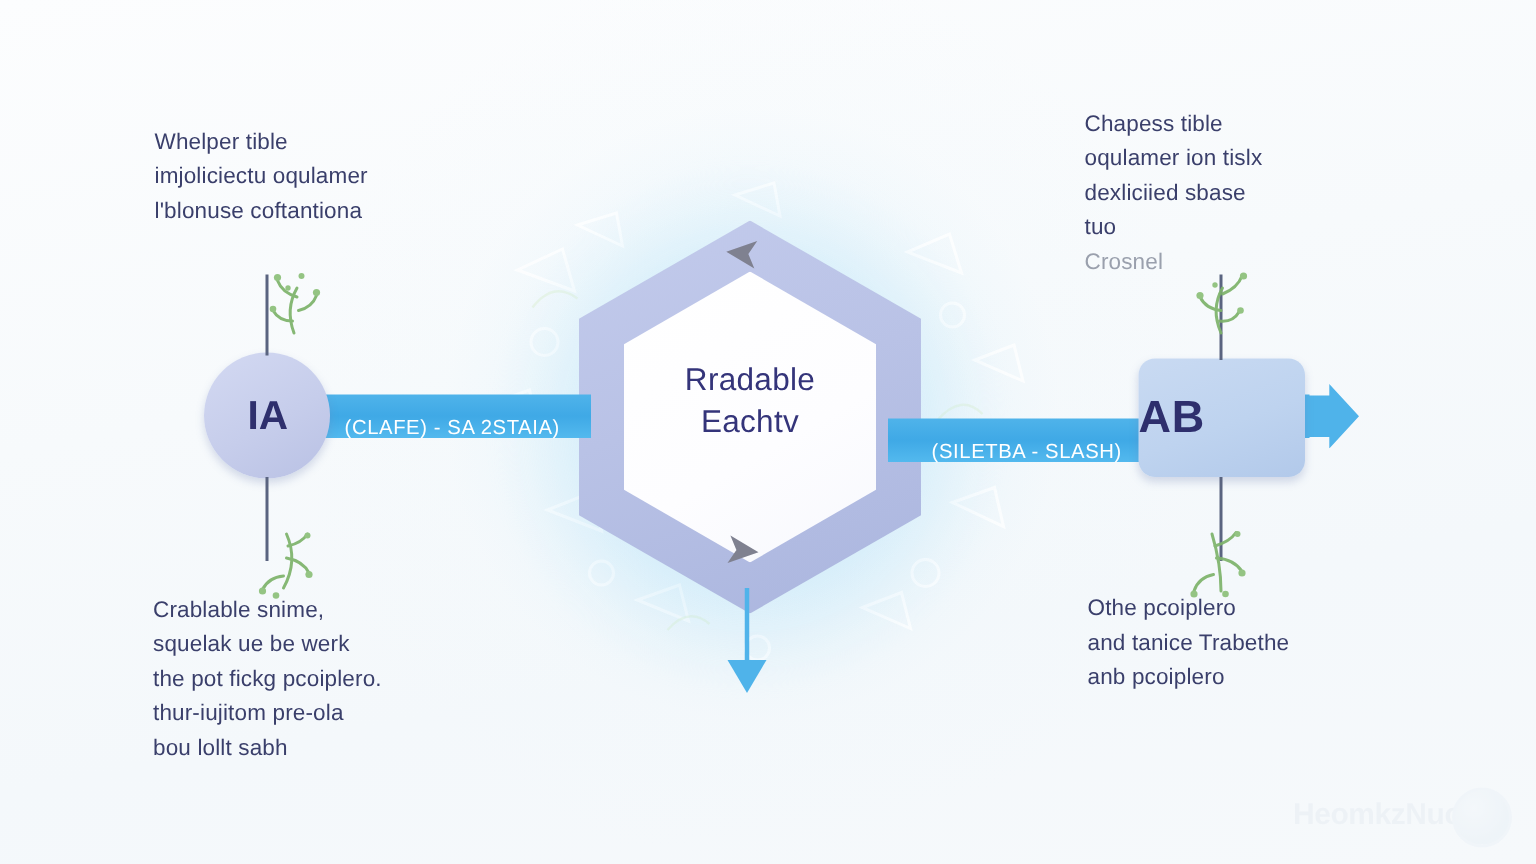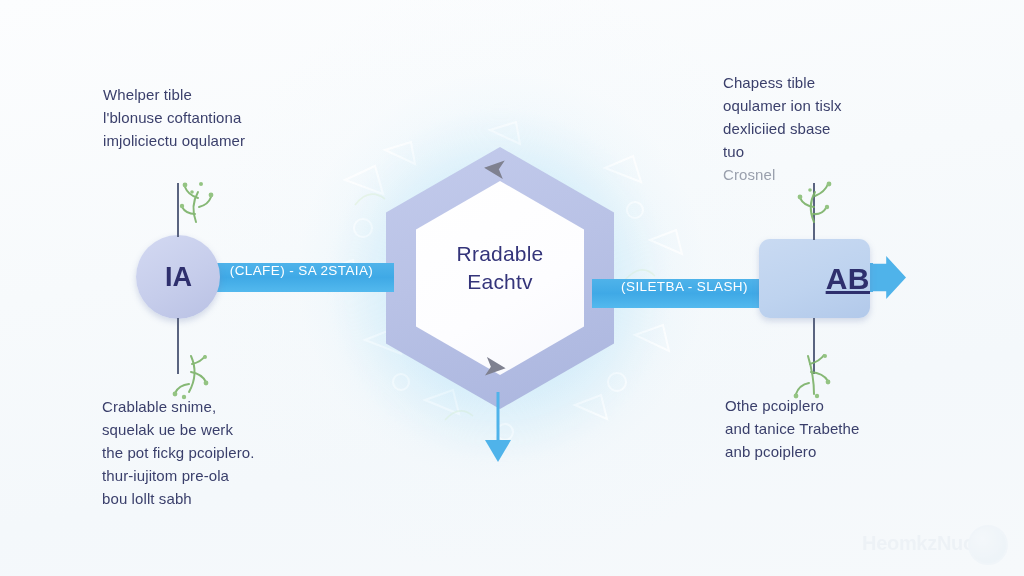--- a/index.html
+++ b/index.html
@@ -92,21 +92,21 @@
   
   .bar {
     position: absolute;
     height: 29px;
     top: 263px;
     background: linear-gradient(180deg, #4fb3ea 0%, #3fa9e6 50%, #53b9ee 100%);
     color: #ffffff;
     font-size: 13.5px;
     letter-spacing: 0.4px;
     display: flex;
-    align-items: flex-start;
+    align-items: flex-end;
     justify-content: center;
     white-space: nowrap;
   }
   .bar-left  { left: 209px; width: 185px; }
   .bar-right { left: 592px; width: 185px; margin-top: 16px; }
 
   .arrow-head {
     position: absolute;
     left: 862px;
     top: 256px;
@@ -147,26 +147,25 @@
     position: absolute;
     left: 759px;
     top: 239px;
     width: 111px;
     height: 79px;
     border-radius: 11px;
     background: linear-gradient(160deg, #c9daf2 0%, #bed3ef 55%, #b2c9ea 100%);
     box-shadow: 0 3px 6px rgba(110,130,180,0.28);
     display: flex;
     align-items: center;
-    justify-content: flex-end;
+    justify-content: flex-start;
     color: #2e2f6d;
     font-size: 30px;
     font-weight: bold;
     letter-spacing: 0.5px;
-    text-decoration: underline;
   }
 
   
   .stem {
     position: absolute;
     width: 2px;
     background: #5a6480;
   }
   .stem-l-up   { left: 177px; top: 183px; height: 54px; }
   .stem-l-down { left: 177px; top: 318px; height: 56px; }
@@ -351,22 +350,22 @@
 
   <div class="down-arrow">
     <svg width="40" height="75" viewBox="0 0 40 75">
       <line x1="20" y1="0" x2="20" y2="52" stroke="#4fb3ea" stroke-width="3"></line>
       <path d="M20 70 L7 48 L33 48 Z" fill="#4fb3ea"></path>
     </svg>
   </div>
 
   <div class="note note-tl">
     <div>Whelper tible</div>
+    <div>imjoliciectu oqulamer</div>
     <div>l'blonuse coftantiona</div>
-    <div>imjoliciectu oqulamer</div>
   </div>
 
   <div class="note note-tr">
     <div>Chapess tible</div>
     <div>oqulamer ion tislx</div>
     <div>dexliciied sbase</div>
     <div>tuo</div>
     <div class="sub">Crosnel</div>
   </div>
 

